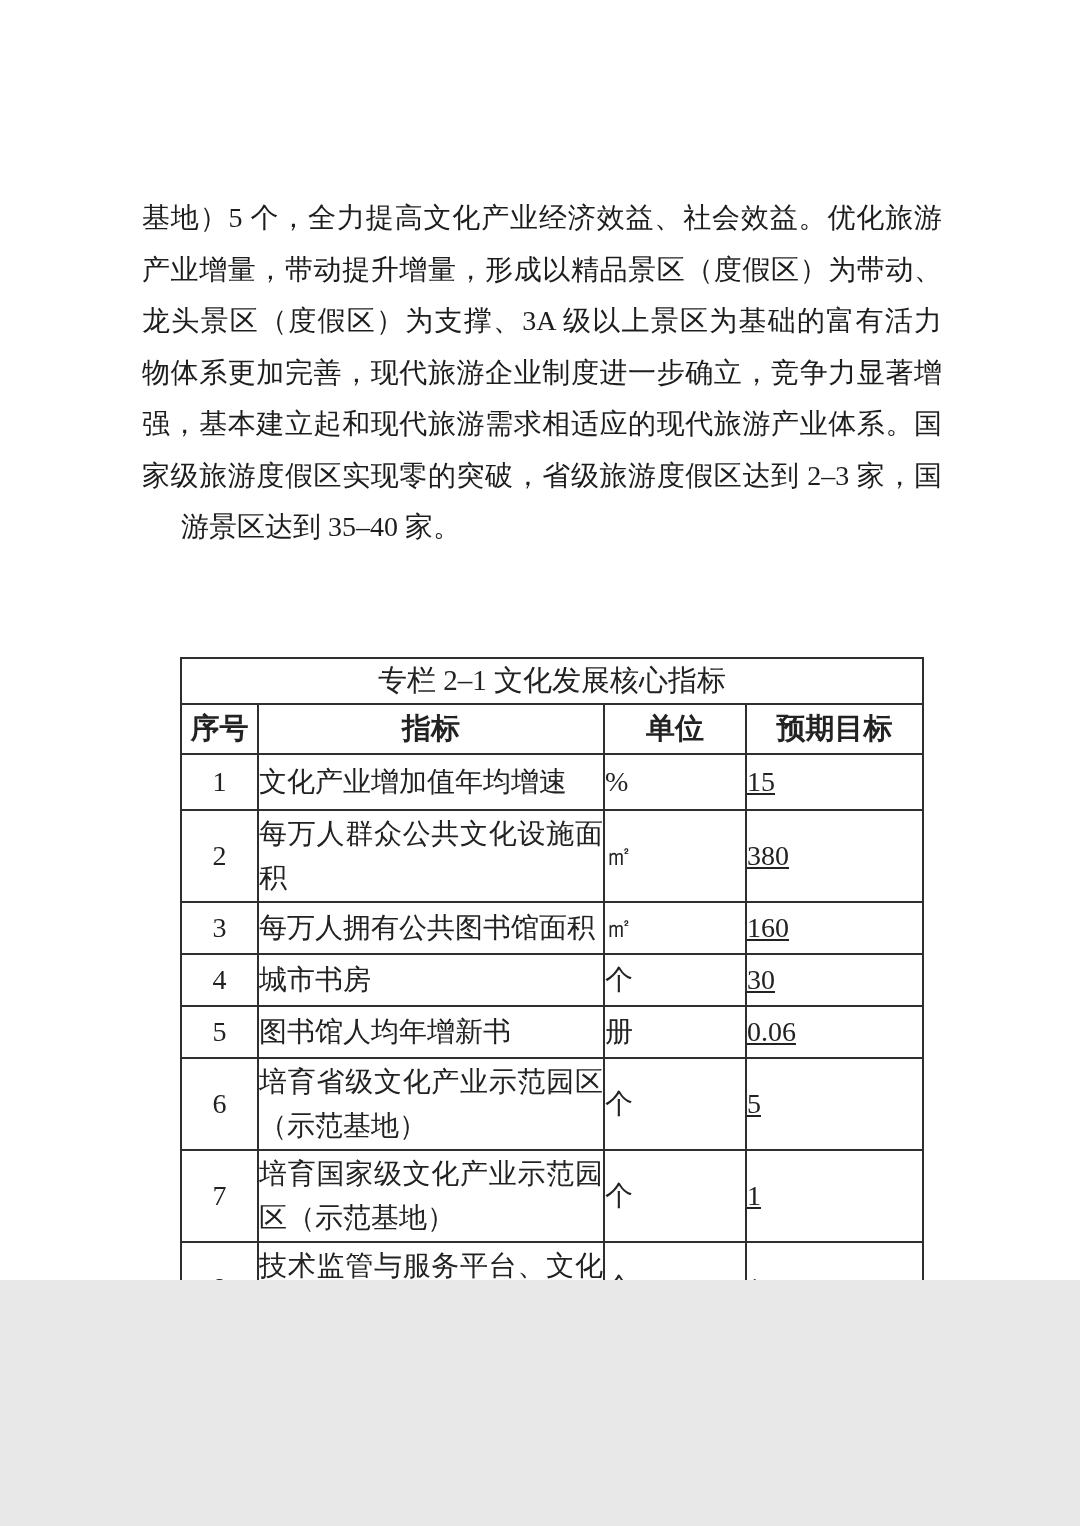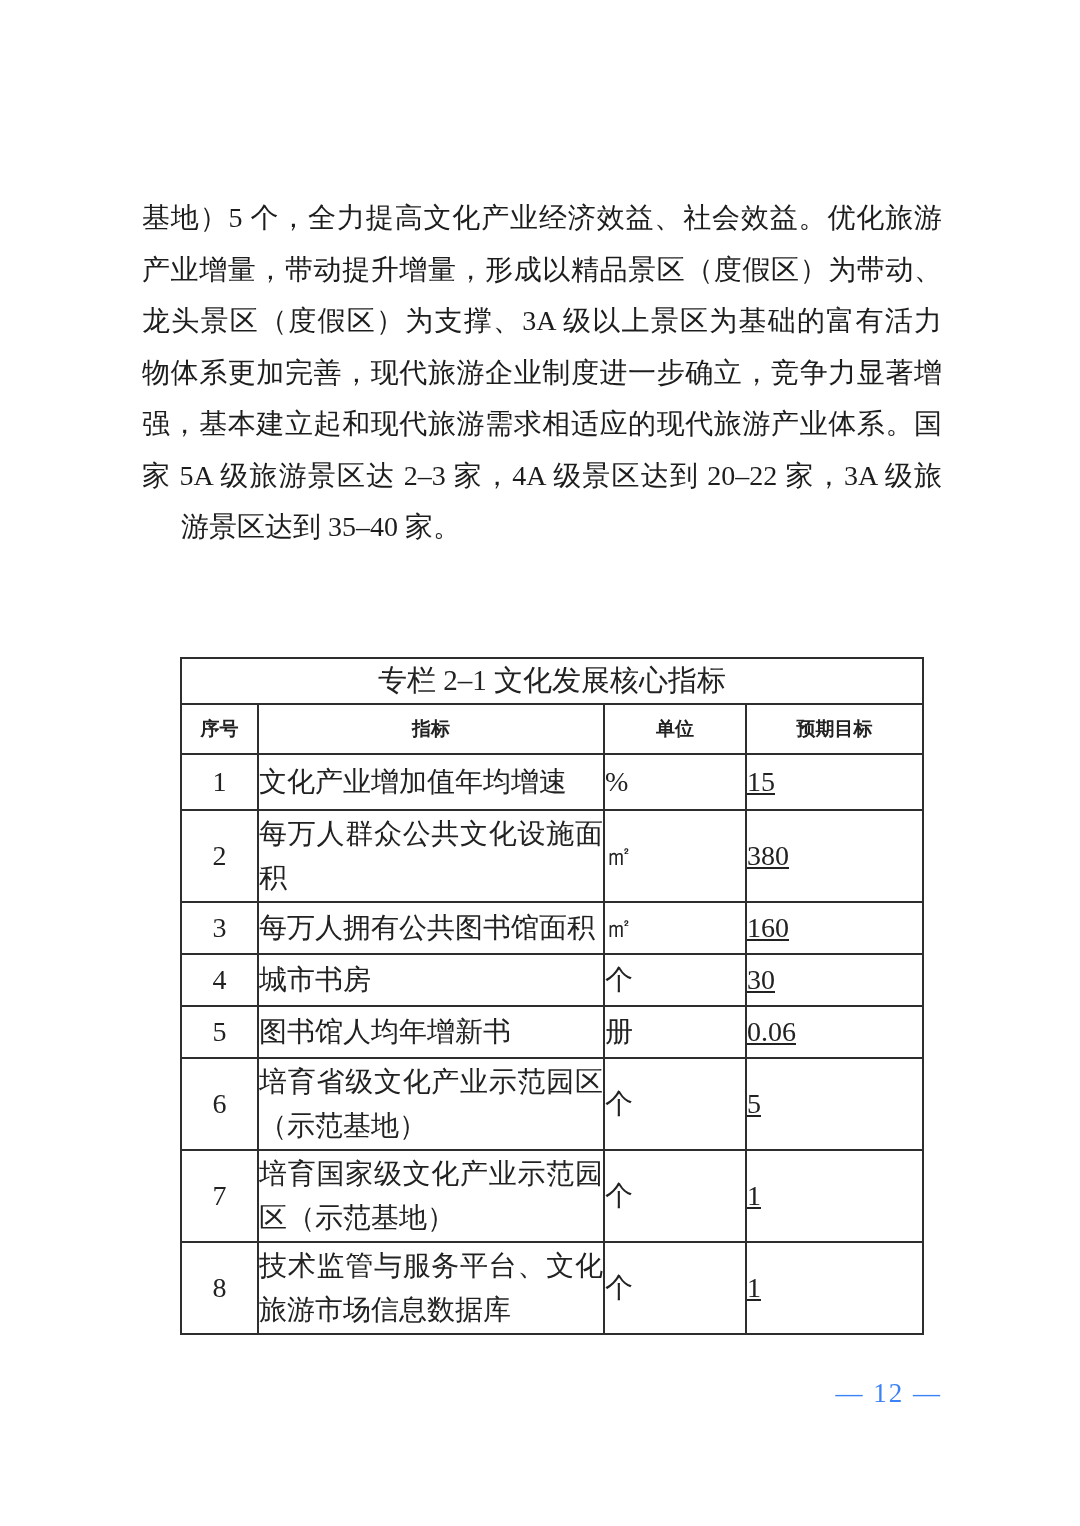--- a/index.html
+++ b/index.html
@@ -1,18 +1,18 @@
 <!DOCTYPE html>
 <html><head>
 <meta charset="utf-8">
 <style>
   html,body{margin:0;padding:0;background:#e8e8e8;}
   .page{
     position:relative;
-    width:1080px;height:1526px;
+    width:1080px;height:1280px;
     margin:0 auto;
     background:#ffffff;
     font-family:"Liberation Serif","DejaVu Serif",serif;
     color:#1d1d1d;
     overflow:hidden;
   }
   
   .para{
     position:absolute;
     left:142px;top:192px;width:800px;
@@ -48,21 +48,21 @@
   }
   .title-cell{
     text-align:center;
     font-weight:bold;
     font-size:29px;
     height:44px;
   }
   .ctable th{
     font-weight:bold;
     text-align:center;
-    font-size:19px;
+    font-size:29px;
     height:48px;
   }
   .cell-no{ text-align:center; }
   .cell-ind{
     padding:8px 16px 8px 24px;
     line-height:44px;
     text-align:justify;
     text-justify:inter-ideograph;
     word-break:break-all;
     border-radius:28px;
@@ -87,21 +87,21 @@
 <body>
 
 <div class="page">
 
   <div class="para">
     <div class="pline">基地）5 个，全力提高文化产业经济效益、社会效益。优化旅游</div>
     <div class="pline">产业增量，带动提升增量，形成以精品景区（度假区）为带动、</div>
     <div class="pline">龙头景区（度假区）为支撑、3A 级以上景区为基础的富有活力</div>
     <div class="pline">物体系更加完善，现代旅游企业制度进一步确立，竞争力显著增</div>
     <div class="pline">强，基本建立起和现代旅游需求相适应的现代旅游产业体系。国</div>
-    <div class="pline">家 5A 级旅游景区达 2–3 家，4A 级景区达到 20–22 家，3A 级旅</div>
+    <div class="pline">家级旅游度假区实现零的突破，省级旅游度假区达到 2–3 家，国</div>
     <div class="pline last">游景区达到 35–40 家。</div>
   </div>
 
   <table class="ctable">
     <colgroup>
       <col style="width:77px">
       <col style="width:346px">
       <col style="width:142px">
       <col style="width:177px">
     </colgroup>

